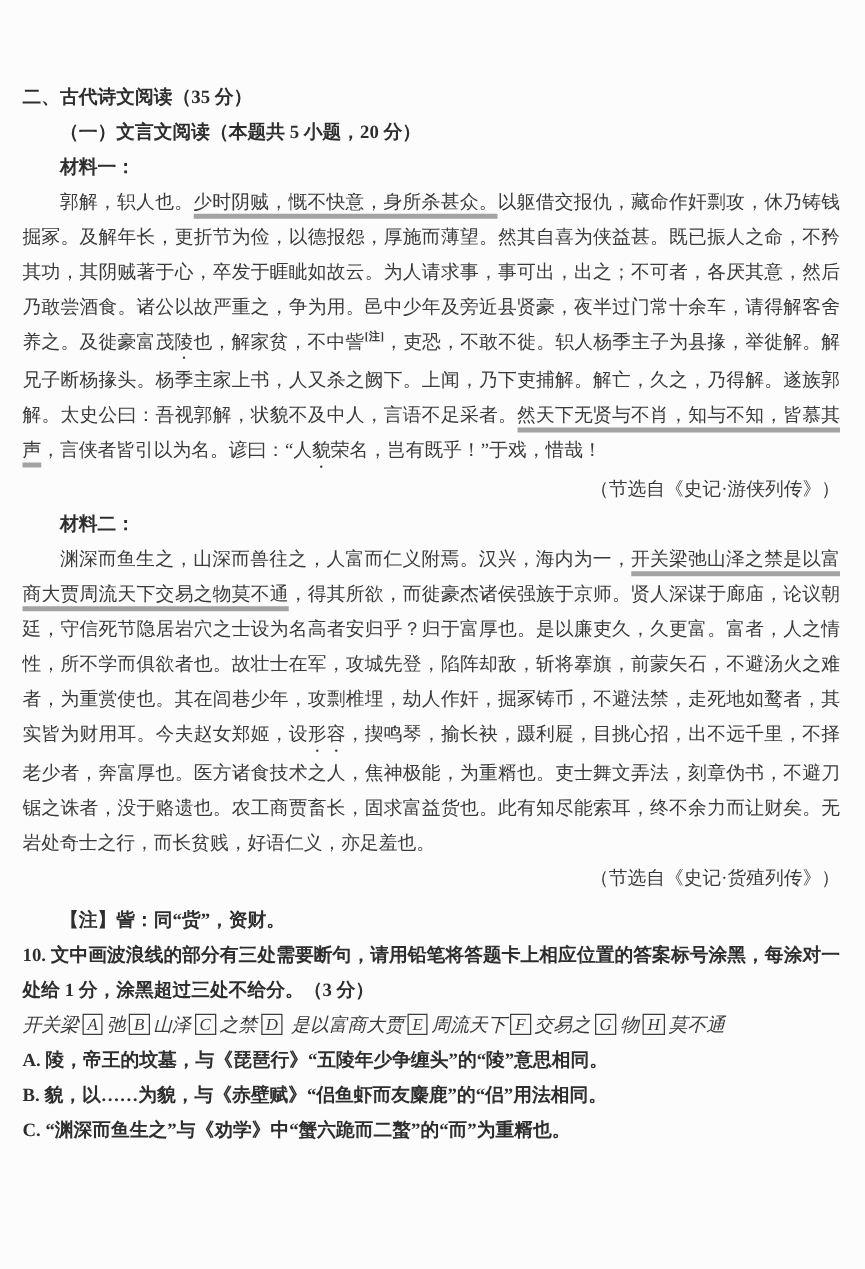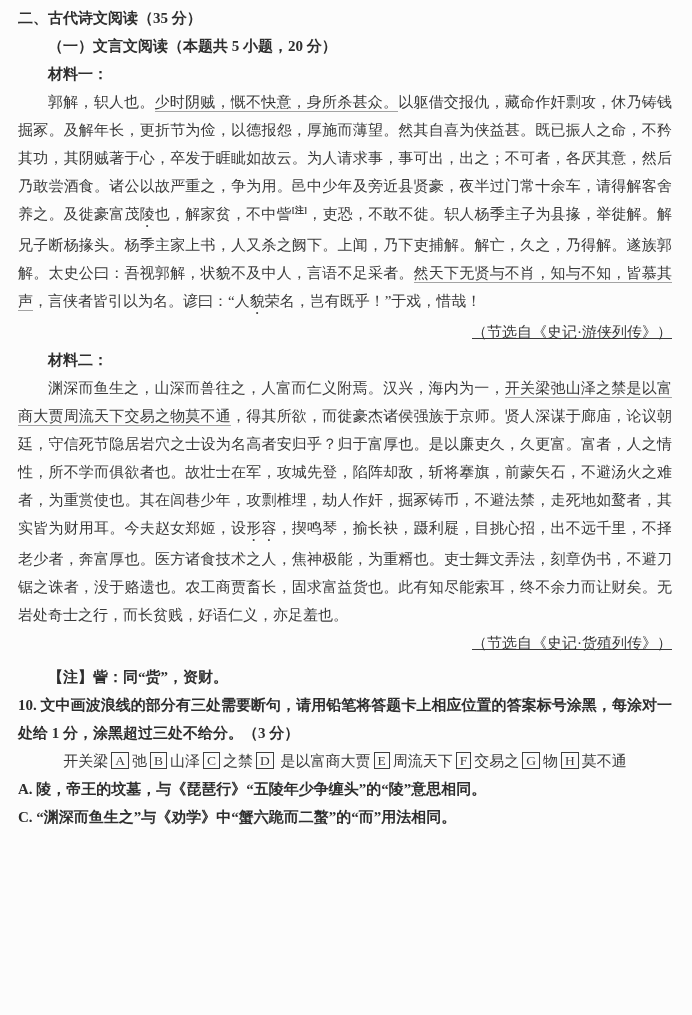--- a/index.html
+++ b/index.html
@@ -5,36 +5,36 @@
   html,body{margin:0;padding:0;}
   body{
     width:692px;height:1015px;
     background:#fcfcfc;
     color:#3a3a3a;
     font-family:"Liberation Serif","DejaVu Serif",serif;
     font-size:15px;
     line-height:28px;
     overflow:hidden;
   }
-  .page{padding:4px 20px 0 18px;}
+  .page{padding:20px 20px 0 18px;margin-top:44px;}
   .bold{font-weight:700;color:#2e2e2e;}
   .indent2{ text-indent:2em; }
   .para{
     text-align:justify;
     text-justify:inter-ideograph;
     text-indent:2em;
     margin:0;
   }
-  .src{ text-align:right; margin:0;text-decoration:underline; }
+  .src{ text-align:right; margin:0; }
   .m2label{ margin-top:26px; }
   .q{ margin:0; text-align:justify; }
   .note-line{ margin-top:6px; }
-  .ans-line{ text-align:center; margin:0; white-space:nowrap; }
+  .ans-line{ margin:0; white-space:nowrap;font-style:italic; }
   .u{
-    border-bottom:1px solid #a3a3a3;
+    border-bottom:4px solid #a3a3a3;
     padding-bottom:1px;
   }
   .dot{
     -webkit-text-emphasis:filled dot #3a3a3a;
     -webkit-text-emphasis-position:under right;
     text-emphasis:filled dot #3a3a3a;
     text-emphasis-position:under right;
   }
   .sup-note{
     font-weight:700;
@@ -67,16 +67,17 @@
   <p class="q bold indent2 m2label">材料二：</p>
   <p class="para"><span>渊深而鱼生之，山深而兽往之，人富而仁义附焉。汉兴，海内为一，</span><span class="u">开关梁弛山泽之禁是以富商大贾周流天下交易之物莫不通</span><span>，得其所欲，而徙豪杰诸侯强族于京师。贤人深谋于廊庙，论议朝廷，守信死节隐居岩穴之士设为名高者安归乎？归于富厚也。是以廉吏久，久更富。富者，人之情性，所不学而俱欲者也。故壮士在军，攻城先登，陷阵却敌，斩将搴旗，前蒙矢石，不避汤火之难者，为重赏使也。其在闾巷少年，攻剽椎埋，劫人作奸，掘冢铸币，不避法禁，走死地如鹜者，其实皆为财用耳。今夫赵女郑姬，设</span><span class="dot">形容</span><span>，揳鸣琴，揄长袂，蹑利屣，目挑心招，出不远千里，不择老少者，奔富厚也。医方诸食技术之人，焦神极能，为重糈也。吏士舞文弄法，刻章伪书，不避刀锯之诛者，没于赂遗也。农工商贾畜长，固求富益货也。此有知尽能索耳，终不余力而让财矣。无岩处奇士之行，而长贫贱，好语仁义，亦足羞也。</span></p>
   <p class="src">（节选自《史记·货殖列传》）</p>
 
   <p class="q bold indent2 note-line">【注】訾：同“赀”，资财。</p>
 
   <p class="q bold">10. 文中画波浪线的部分有三处需要断句，请用铅笔将答题卡上相应位置的答案标号涂黑，每涂对一处给 1 分，涂黑超过三处不给分。（3 分）</p>
   <p class="ans-line"><span>开关梁</span><span class="box">A</span><span>弛</span><span class="box">B</span><span>山泽</span><span class="box">C</span><span>之禁</span><span class="box">D</span><span> 是以富商大贾</span><span class="box">E</span><span>周流天下</span><span class="box">F</span><span>交易之</span><span class="box">G</span><span>物</span><span class="box">H</span><span>莫不通</span></p>
 
   <p class="q bold">A. 陵，帝王的坟墓，与《琵琶行》“五陵年少争缠头”的“陵”意思相同。</p>
-  <p class="q bold">C. “渊深而鱼生之”与《劝学》中“蟹六跪而二螯”的“而”用法相同。</p>
+  <p class="q bold">B. 貌，以……为貌，与《赤壁赋》“侣鱼虾而友麋鹿”的“侣”用法相同。</p>
+  <p class="q bold">C. “渊深而鱼生之”与《劝学》中“蟹六跪而二螯”的“而”为重糈也。</p>
 
 
 </div>
 
 </body></html>

